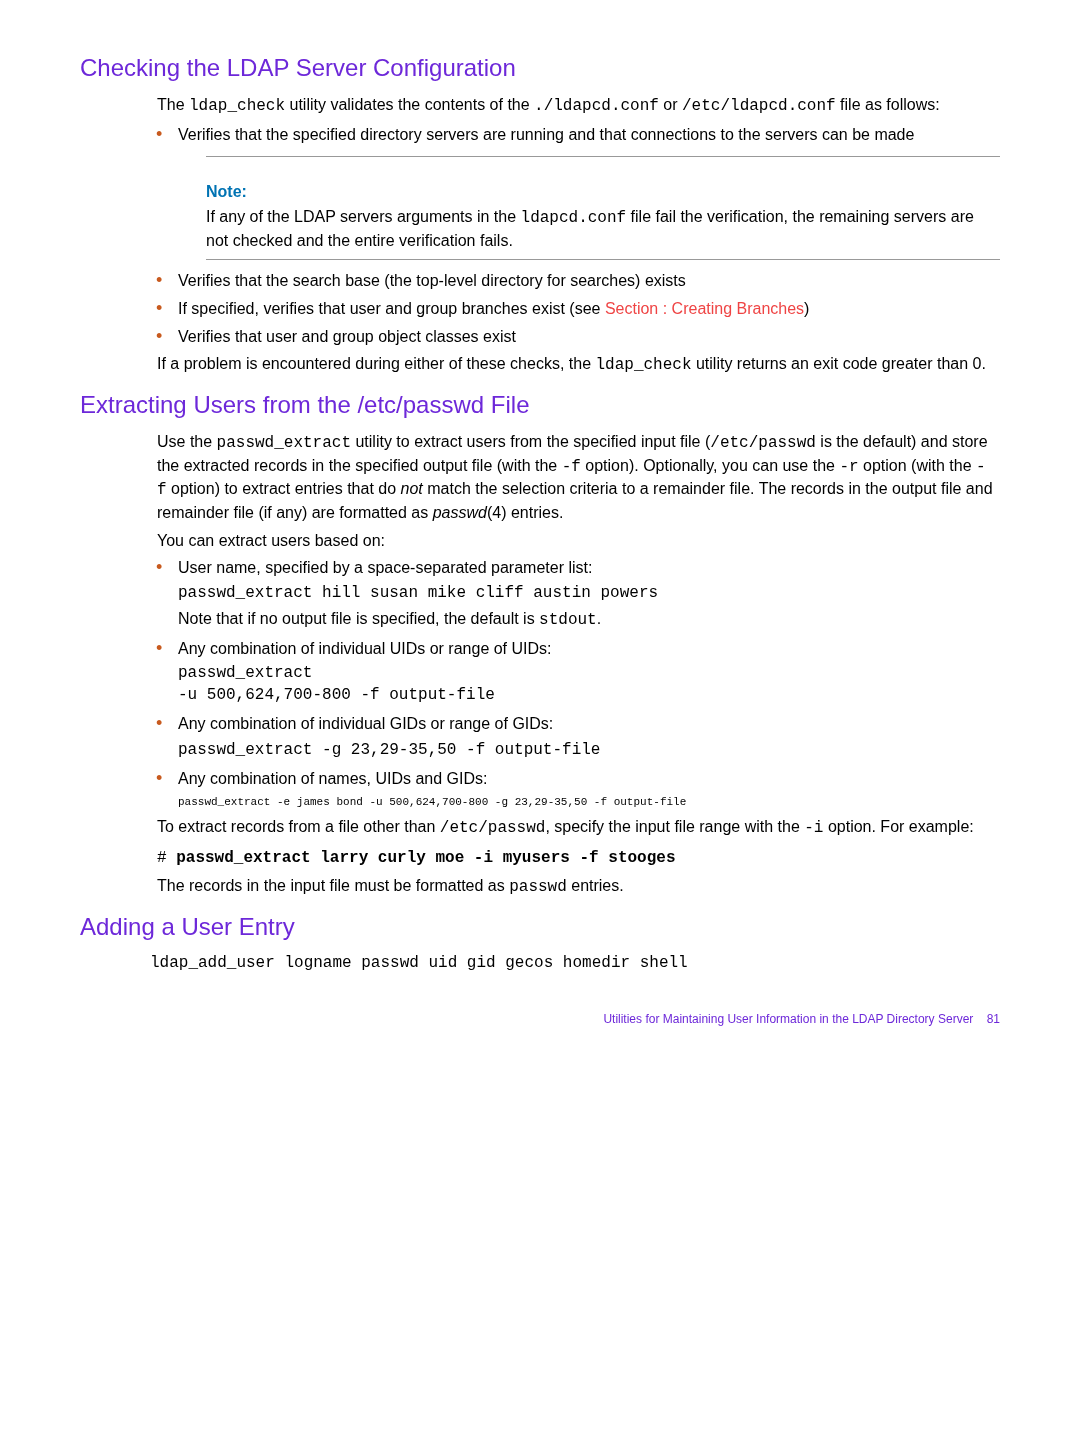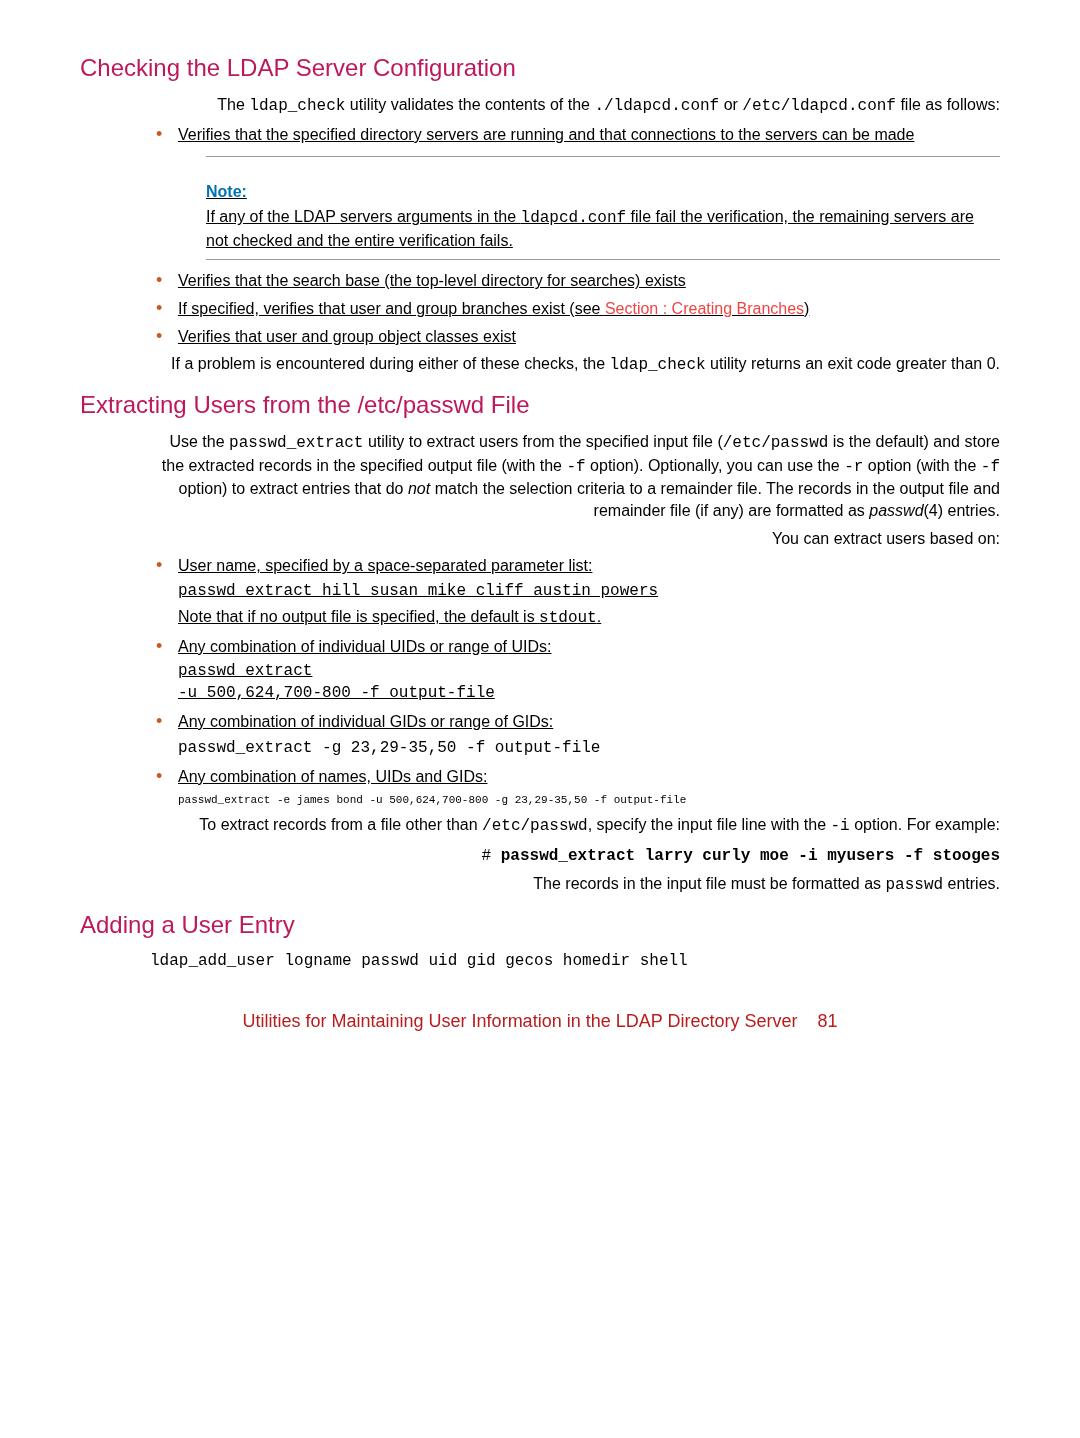--- a/index.html
+++ b/index.html
@@ -4,39 +4,37 @@
 <style>
   body {
     font-family: Arial, Helvetica, sans-serif;
     margin: 0;
     padding: 40px 80px 30px 80px;
     color: #000;
     font-size: 16px;
     line-height: 1.35;
   }
   .h2 {
-    color: #be185d;
+    color: #6d28d9;
     font-size: 24px;
     font-weight: normal;
     margin: 12px 0 10px 0;
     font-family: "Segoe UI Light", "Helvetica Neue Light", Arial, sans-serif;
     font-stretch: condensed;
   }
   .body-block {
     margin-left: 70px;
   }
   p, .para {
-    margin: 6px 0;
-    text-align: right;
+    margin: 6px 7px;
   }
   ul.bullets {
     list-style: none;
     padding: 0;
     margin: 6px 0;
-    text-decoration: underline;
   }
   ul.bullets > li {
     position: relative;
     padding-left: 28px;
     margin: 6px 0;
   }
   ul.bullets > li::before {
     content: "•";
     position: absolute;
     left: 6px;
@@ -80,24 +78,24 @@
     color: #ef4444;
   }
   .italic {
     font-style: italic;
   }
   .bold-mono {
     font-family: Liberation Mono, monospace;
     font-weight: bold;
   }
   .footer-line {
-    text-align: center;
-    font-size: 18px;
+    text-align: right;
+    font-size: 12px;
     margin-top: 36px;
-    color: #b91c1c;
+    color: #6d28d9;
   }
 </style>
 </head>
 <body>
 
 <div class="h2">Checking the LDAP Server Configuration</div>
 <div class="body-block">
   <p>
     <span>The </span><span class="mono">ldap_check</span><span> utility validates the contents of the </span><span class="mono">./ldapcd.conf</span><span> or </span><span class="mono">/etc/ldapcd.conf</span><span> file as follows:</span>
   </p>
@@ -151,21 +149,21 @@
   </ul>
   <div class="codeblock-indent">passwd_extract -g 23,29-35,50 -f output-file</div>
   <ul class="bullets">
     <li>
       <div>Any combination of names, UIDs and GIDs:</div>
     </li>
   </ul>
   <div class="codeblock-small">passwd_extract -e james bond -u 500,624,700-800 -g 23,29-35,50 -f output-file</div>
 
   <p>
-    <span>To extract records from a file other than </span><span class="mono">/etc/passwd</span><span>, specify the input file line with the </span><span class="mono">-i</span><span> option. For example:</span>
+    <span>To extract records from a file other than </span><span class="mono">/etc/passwd</span><span>, specify the input file range with the </span><span class="mono">-i</span><span> option. For example:</span>
   </p>
 
   <p>
     <span class="mono"># </span><span class="bold-mono">passwd_extract larry curly moe -i myusers -f stooges</span>
   </p>
 
   <p>
     <span>The records in the input file must be formatted as </span><span class="mono">passwd</span><span> entries.</span>
   </p>
 </div>

